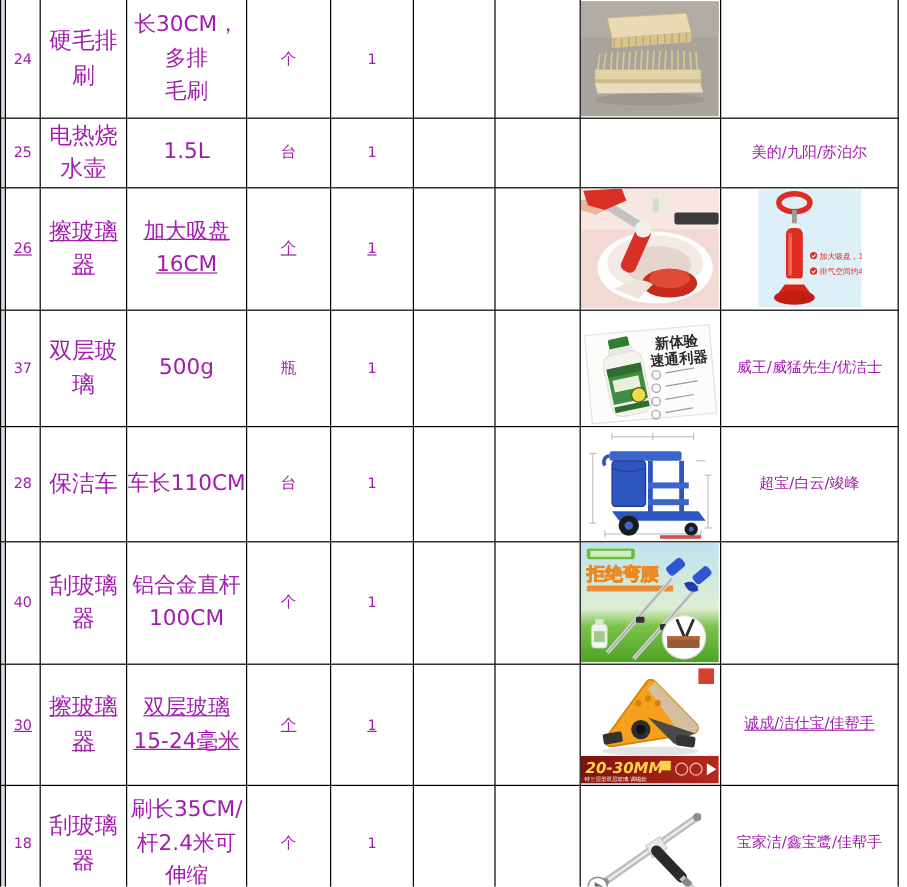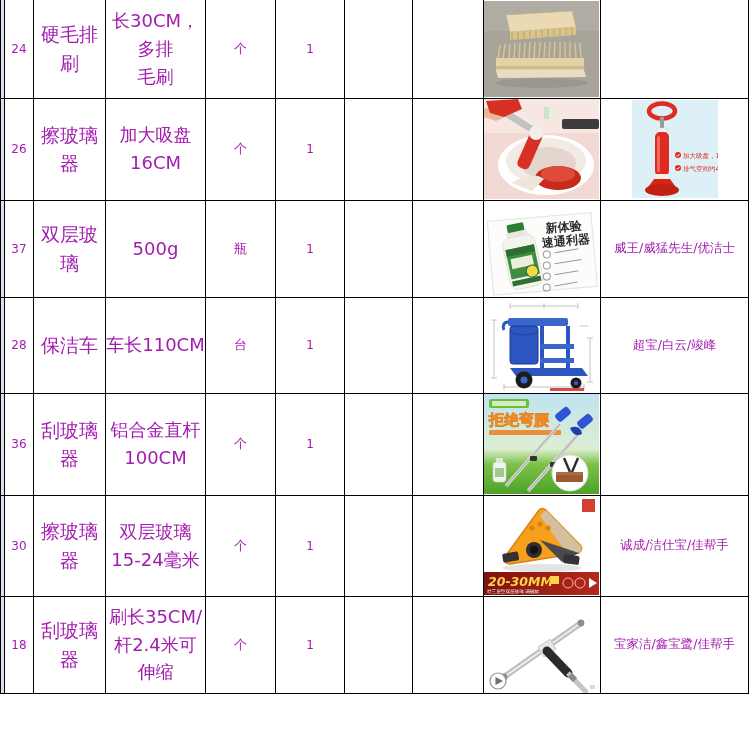--- a/index.html
+++ b/index.html
@@ -91,22 +91,34 @@
       </g>
       <rect x="12" y="57" width="88" height="12" fill="#e3d3a4"></rect>
       <polygon points="12,69 100,69 102,76 14,77" fill="#e9dcc0"></polygon>
       <rect x="12" y="65" width="88" height="3" fill="#cdbb8a"></rect>
       <ellipse cx="58" cy="82" rx="46" ry="5" fill="#8f8b83" opacity="0.55"></ellipse>
     </svg>
   </td>
   <td class="brand"></td>
 </tr>
 
-
-<tr style="height:102px;">
+<tr style="height:38px;">
+  <td class="strip"></td>
+  <td class="num">25</td>
+  <td class="name">电热烧水壶</td>
+  <td class="spec">1.5L</td>
+  <td class="unit">台</td>
+  <td class="qty">1</td>
+  <td></td>
+  <td></td>
+  <td></td>
+  <td class="brand">美的/九阳/苏泊尔</td>
+</tr>
+
+<tr style="height:102px;text-decoration:underline;">
   <td class="strip"></td>
   <td class="num">26</td>
   <td class="name">擦玻璃器</td>
   <td class="spec">加大吸盘16CM</td>
   <td class="unit">个</td>
   <td class="qty">1</td>
   <td></td>
   <td></td>
   <td class="imgcell">
     <svg width="115" height="100" viewBox="0 0 115 100">
@@ -256,21 +268,21 @@
       <circle cx="92" cy="85" r="5.5" fill="#1b1b1b"></circle>
       <circle cx="92" cy="85" r="2" fill="#3a66cc"></circle>
       <rect x="66" y="90" width="34" height="3" fill="#cc2222" opacity="0.8"></rect>
     </svg>
   </td>
   <td class="brand">超宝/白云/竣峰</td>
 </tr>
 
 <tr style="height:102px;">
   <td class="strip"></td>
-  <td class="num">36</td>
+  <td class="num">40</td>
   <td class="name">刮玻璃器</td>
   <td class="spec">铝合金直杆
 100CM</td>
   <td class="unit">个</td>
   <td class="qty">1</td>
   <td></td>
   <td></td>
   <td class="imgcell">
     <svg width="115" height="100" viewBox="0 0 115 100">
       <defs>
@@ -303,21 +315,21 @@
 
       <circle cx="86" cy="79" r="18" fill="#ffffff" stroke="#dddddd" stroke-width="1"></circle>
       <rect x="72" y="78" width="27" height="10" rx="1" fill="#9a5b32"></rect>
       <rect x="72" y="78" width="27" height="3" fill="#b06c3e"></rect>
       <path d="M80,64 L86,78 M94,64 L88,78" stroke="#2c2c2c" stroke-width="2.4" fill="none"></path>
     </svg>
   </td>
   <td class="brand"></td>
 </tr>
 
-<tr style="height:101px;">
+<tr style="height:101px;text-decoration:underline;">
   <td class="strip"></td>
   <td class="num">30</td>
   <td class="name">擦玻璃器</td>
   <td class="spec">双层玻璃
 15-24毫米</td>
   <td class="unit">个</td>
   <td class="qty">1</td>
   <td></td>
   <td></td>
   <td class="imgcell">

